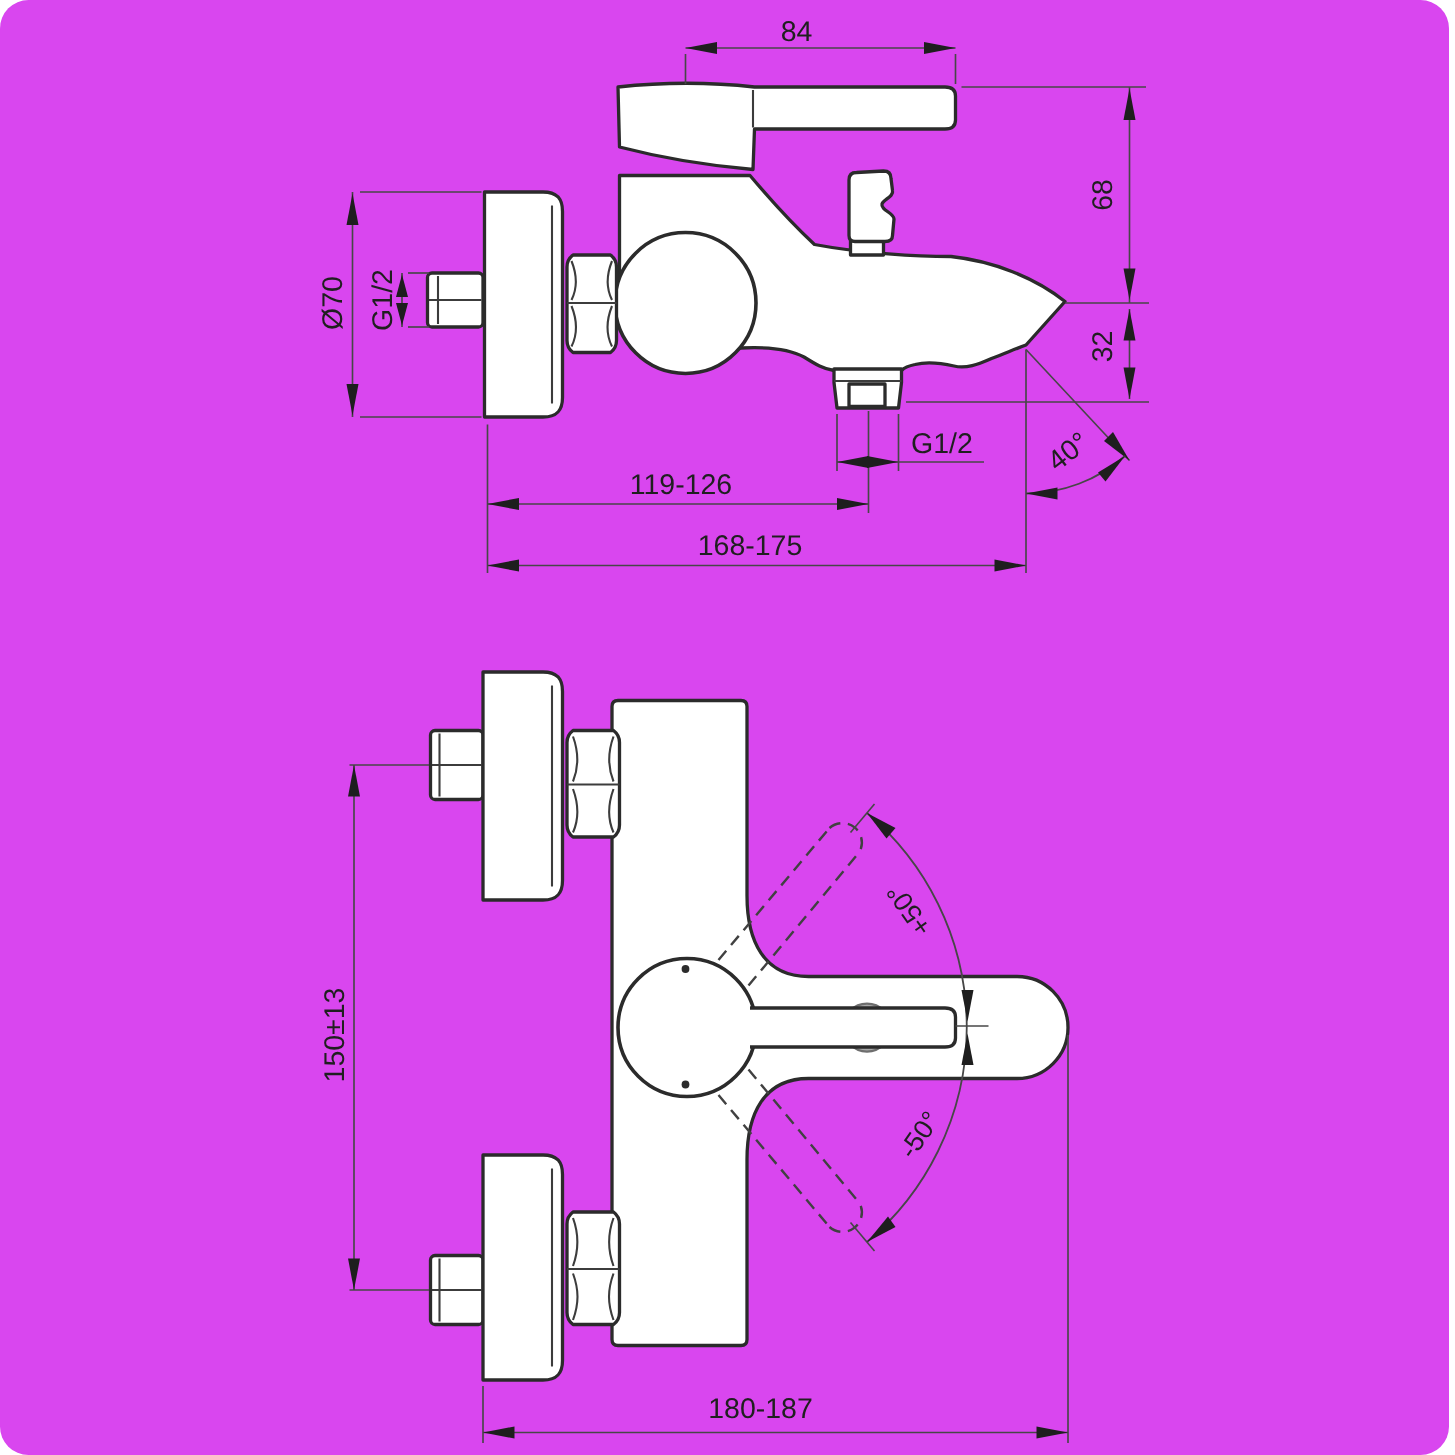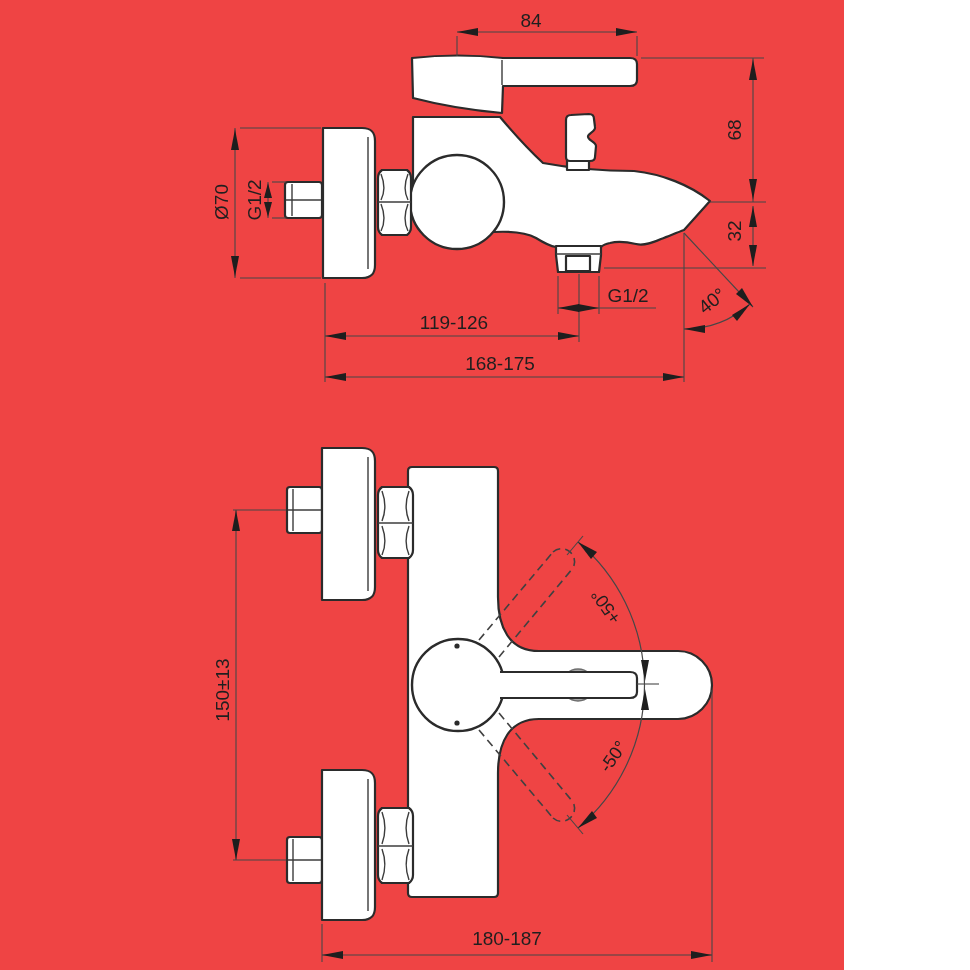--- a/index.html
+++ b/index.html
@@ -1,16 +1,16 @@
 <!DOCTYPE html>
 <html><head>
 <meta charset="utf-8">
 <style>
   html,body{margin:0;padding:0;background:#ffffff;}
-  .stage{width:844px;height:970px;position:relative;background:#ef4444;overflow:hidden;}
+  .stage{width:966px;height:970px;position:relative;background:#d946ef;overflow:hidden;border-radius:19px;}
   svg{display:block;}
   .ol{fill:#ffffff;stroke:#2b2b2b;stroke-width:2.2;stroke-linejoin:round;}
   .ol-thick{fill:#ffffff;stroke:#2b2b2b;stroke-width:2.4;stroke-linejoin:round;}
   .detail{fill:none;stroke:#3c3c3c;stroke-width:1.4;}
   .dim{fill:none;stroke:#474747;stroke-width:1.1;}
   .dimarc{fill:none;stroke:#474747;stroke-width:1.2;}
   .dash{fill:none;stroke:#414141;stroke-width:1.6;stroke-dasharray:8 5;}
   .ah{fill:#1e1e1e;stroke:none;}
   .dot{fill:#2b2b2b;stroke:none;}
   .dtext{font-family:"Liberation Sans","DejaVu Sans",sans-serif;font-size:19px;fill:#1f1f1f;text-anchor:middle;}

